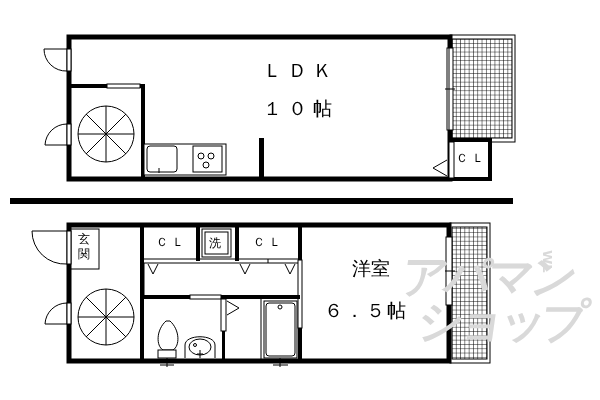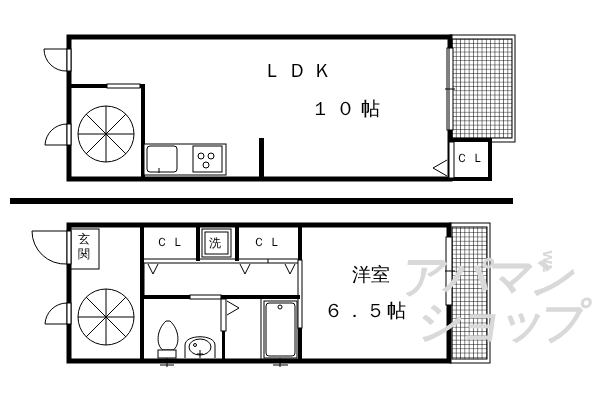--- a/index.html
+++ b/index.html
@@ -166,22 +166,22 @@
       <line x1="280" y1="358" x2="280" y2="367" stroke="#000" stroke-width="1"></line>
     </g>
   </g>
 </svg>
 
 <div class="wm" style="left:402px; top:253px; font-size:46px; line-height:46px; letter-spacing:-4px; transform:skewX(-8deg);">アパマン</div>
 <div class="wm" style="left:418px; top:298px; font-size:46px; line-height:46px; letter-spacing:-6px; transform:skewX(-8deg);">ショップ</div>
 <div class="wm" style="left:540px; top:250px; font-size:13px; writing-mode:vertical-rl;">WL</div>
 
 <div class="lbl room-big" style="left:263px; top:58px;">ＬＤＫ</div>
-<div class="lbl room-big" style="left:263px; top:96px;margin-left:48px;">１０帖</div>
+<div class="lbl room-big" style="left:263px; top:96px;">１０帖</div>
 <div class="lbl cl" style="left:456px; top:150px;">ＣＬ</div>
 
 <div class="lbl small-k" style="left:78px; top:231px;">玄</div>
 <div class="lbl small-k" style="left:78px; top:246px;">関</div>
 <div class="lbl cl" style="left:156px; top:234px;">ＣＬ</div>
 <div class="lbl small-k" style="left:209px; top:235px;">洗</div>
 <div class="lbl cl" style="left:253px; top:234px;">ＣＬ</div>
-<div class="lbl room-big" style="left:352px; top:262px; letter-spacing:0;">洋室</div>
+<div class="lbl room-big" style="left:352px; top:256px; letter-spacing:0;">洋室</div>
 <div class="lbl room-big" style="left:324px; top:298px; letter-spacing:2px;">６．５帖</div>
 
 </body></html>

